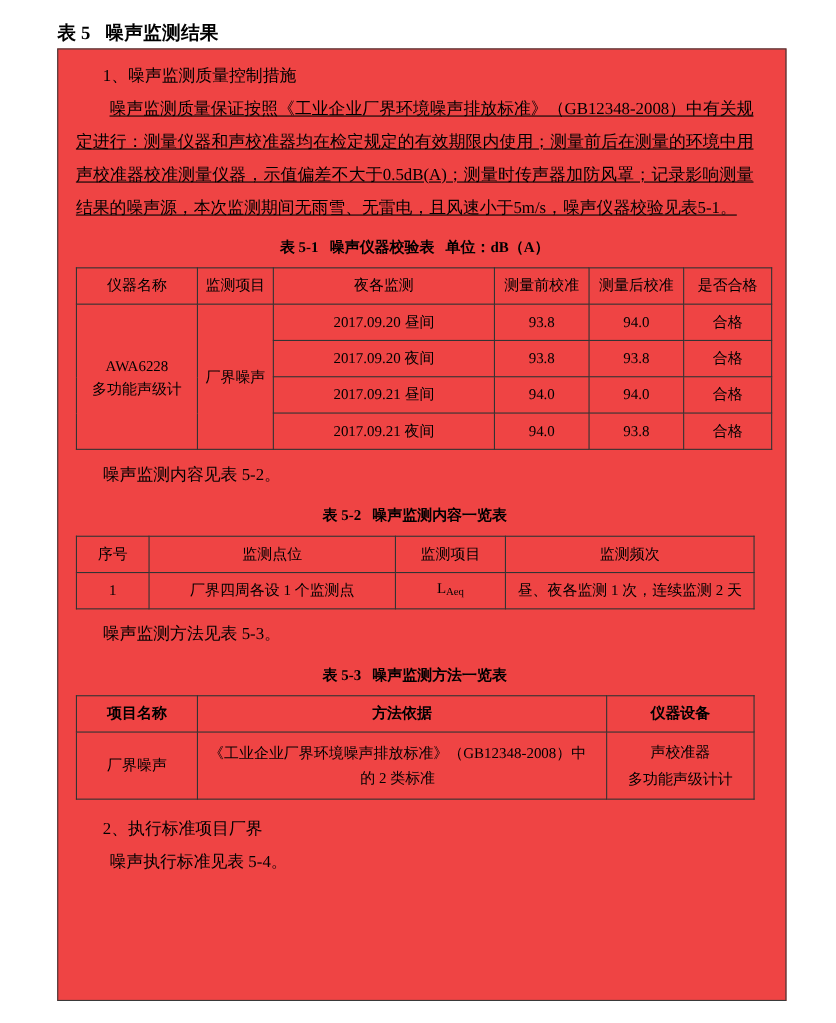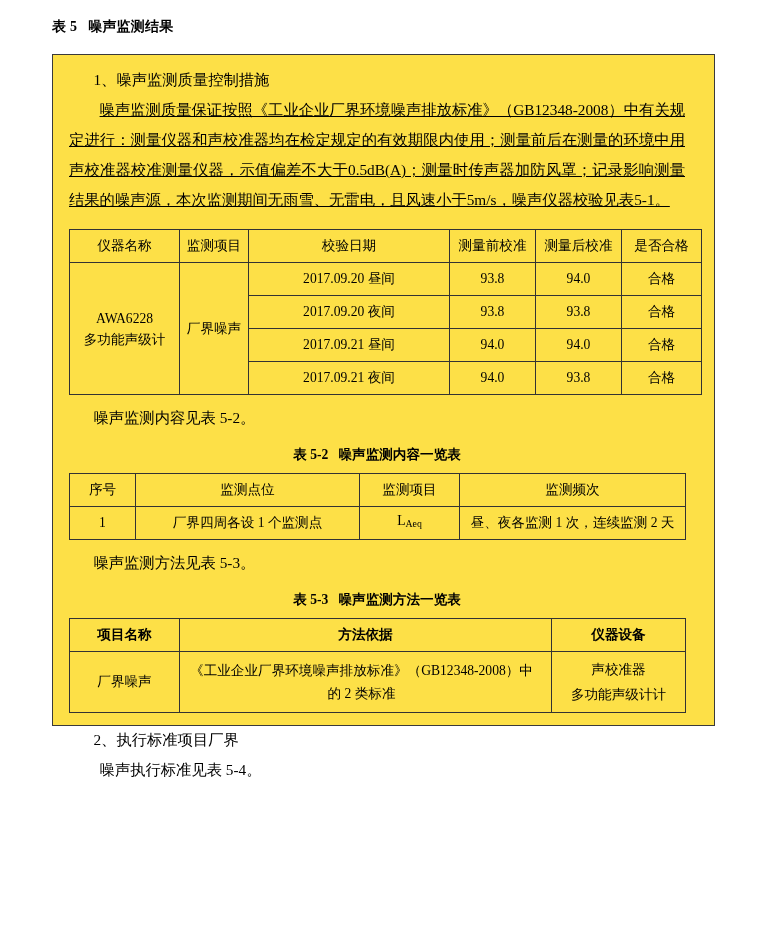--- a/index.html
+++ b/index.html
@@ -21,36 +21,36 @@
     left: 0; top: 0;
     width: 760px;
     height: 930px;
   }
 
   
   .doc-title {
     position: absolute;
     left: 52px;
     top: 18px;
-    font-size: 14px;
+    font-size: 17px;
     font-weight: bold;
     letter-spacing: 0.2px;
     white-space: pre;
   }
 
   
   .frame {
     position: absolute;
     left: 52px;
-    top: 54px;
+    top: 44px;
     width: 663px;
-    height: 672px;
+    height: 866px;
     border: 1.3px solid #3a3a3a;
     box-sizing: border-box;
-    background: #fde047;
+    background: #ef4444;
   }
 
   .inner {
     position: absolute;
     left: 16px;
     top: 0px;
     width: 631px;
   }
 
   
@@ -136,37 +136,38 @@
   <div class="frame">
     <div class="inner">
 
       <div class="spacer-10"></div>
 
       <p class="para indent1">1、噪声监测质量控制措施</p>
       <p class="para indent2 block">噪声监测质量保证按照《工业企业厂界环境噪声排放标准》（GB12348-2008）中有关规定进行：测量仪器和声校准器均在检定规定的有效期限内使用；测量前后在测量的环境中用声校准器校准测量仪器，示值偏差不大于0.5dB(A)；测量时传声器加防风罩；记录影响测量结果的噪声源，本次监测期间无雨雪、无雷电，且风速小于5m/s，噪声仪器校验见表5-1。</p>
 
       <div class="spacer-8"></div>
 
+      <div class="tbl-caption">表 5-1   噪声仪器校验表   单位：dB（A）</div>
 
       <div class="spacer-6"></div>
 
       <table class="doc t51">
         <colgroup>
           <col style="width:110px">
           <col style="width:69px">
           <col style="width:201px">
           <col style="width:86px">
           <col style="width:86px">
           <col style="width:80px">
         </colgroup>
         <thead>
           <tr>
             <td>仪器名称</td>
             <td>监测项目</td>
-            <td>校验日期</td>
+            <td>夜各监测</td>
             <td>测量前校准</td>
             <td>测量后校准</td>
             <td>是否合格</td>
           </tr>
         </thead>
         <tbody>
           <tr>
             <td class="instr-cell two-line" rowspan="4">AWA6228
 多功能声级计</td>
             <td rowspan="4">厂界噪声</td>

